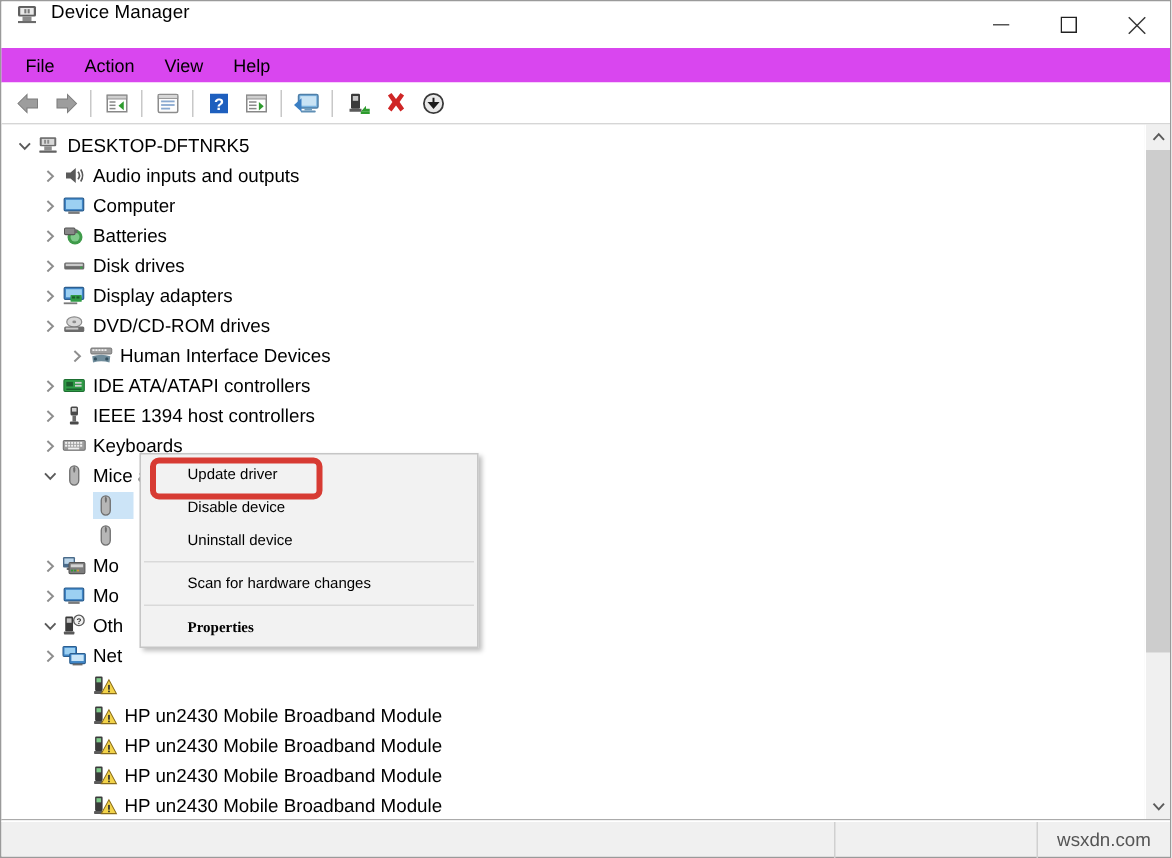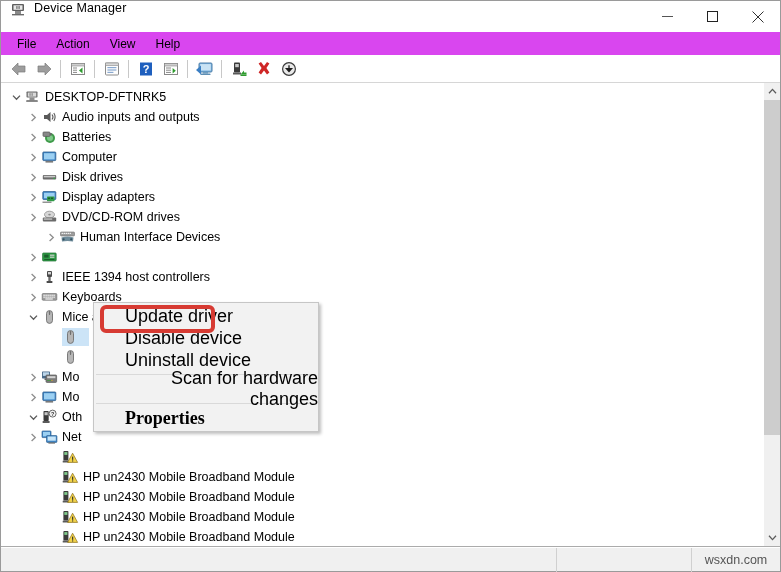--- a/index.html
+++ b/index.html
@@ -193,21 +193,21 @@
     border: 1px solid #c6c6c6;
     box-shadow: 2px 2px 3px rgba(0,0,0,0.25);
     padding: 2px 0 2px 0;
     z-index: 20;
   }
   .ctx-item {
     height: 22px;
     display: flex;
     align-items: center;
     padding-left: 31px;
-    font-size: 18px;
+    font-size: 10px;
     color: #000;
     cursor: default;
   }
   .ctx-item.bold { font-weight: bold; font-family: Liberation Serif, serif; }
   .ctx-sep {
     height: 1px;
     background: #d9d9d9;
     margin: 3px 2px 3px 2px;
   }
   #redbox {
@@ -402,43 +402,43 @@
       </div>
 
       <div class="row" style="padding-left:23px">
         <span class="twisty">
           <svg width="9" height="9" viewBox="0 0 9 9">
               <path d="M2.6 1 L6.3 4.5 L2.6 8" fill="none" stroke="#8e8e8e" stroke-width="1.3"></path>
             </svg>
         </span>
         <span class="dev-icon">
           <svg width="17" height="16" viewBox="0 0 17 16">
+            <rect x="1.8" y="3" width="13" height="8.6" rx="0.8" fill="#3f85c6" stroke="#2c5e8e" stroke-width="0.8"></rect>
+            <rect x="3" y="4.2" width="10.6" height="6.2" fill="#9cd0f2"></rect>
+            <rect x="4.5" y="12" width="7.6" height="1.6" fill="#7a7a7a"></rect>
+          </svg>
+        </span>
+        <span class="row-label">Computer</span>
+      </div>
+
+      <div class="row" style="padding-left:23px">
+        <span class="twisty">
+          <svg width="9" height="9" viewBox="0 0 9 9">
+              <path d="M2.6 1 L6.3 4.5 L2.6 8" fill="none" stroke="#8e8e8e" stroke-width="1.3"></path>
+            </svg>
+        </span>
+        <span class="dev-icon">
+          <svg width="17" height="16" viewBox="0 0 17 16">
             <circle cx="9" cy="9" r="5" fill="#3f9b4a"></circle>
             <circle cx="9" cy="9" r="3" fill="#7fc98a"></circle>
             <rect x="2" y="3" width="7" height="4.4" rx="0.8" fill="#888" stroke="#555" stroke-width="0.7"></rect>
             <rect x="9" y="4" width="1.6" height="2.4" fill="#666"></rect>
           </svg>
         </span>
         <span class="row-label">Batteries</span>
-      </div>
-
-      <div class="row" style="padding-left:23px">
-        <span class="twisty">
-          <svg width="9" height="9" viewBox="0 0 9 9">
-              <path d="M2.6 1 L6.3 4.5 L2.6 8" fill="none" stroke="#8e8e8e" stroke-width="1.3"></path>
-            </svg>
-        </span>
-        <span class="dev-icon">
-          <svg width="17" height="16" viewBox="0 0 17 16">
-            <rect x="1.8" y="3" width="13" height="8.6" rx="0.8" fill="#3f85c6" stroke="#2c5e8e" stroke-width="0.8"></rect>
-            <rect x="3" y="4.2" width="10.6" height="6.2" fill="#9cd0f2"></rect>
-            <rect x="4.5" y="12" width="7.6" height="1.6" fill="#7a7a7a"></rect>
-          </svg>
-        </span>
-        <span class="row-label">Computer</span>
       </div>
 
       <div class="row" style="padding-left:23px">
         <span class="twisty">
           <svg width="9" height="9" viewBox="0 0 9 9">
               <path d="M2.6 1 L6.3 4.5 L2.6 8" fill="none" stroke="#8e8e8e" stroke-width="1.3"></path>
             </svg>
         </span>
         <span class="dev-icon">
           <svg width="17" height="16" viewBox="0 0 17 16">
@@ -516,20 +516,21 @@
         </span>
         <span class="dev-icon">
           <svg width="17" height="16" viewBox="0 0 17 16">
             <rect x="1.6" y="4" width="13.6" height="8" rx="0.8" fill="#2f9b46" stroke="#1d6e31" stroke-width="0.7"></rect>
             <rect x="3.2" y="5.6" width="4.4" height="3" fill="#1b5e2c"></rect>
             <rect x="9" y="5.6" width="4.4" height="1.2" fill="#cfcfcf"></rect>
             <rect x="9" y="7.6" width="4.4" height="1.2" fill="#cfcfcf"></rect>
             <rect x="3.2" y="10" width="10.2" height="1" fill="#1b5e2c"></rect>
           </svg>
         </span>
+        <span class="row-label">IDE ATA/ATAPI controllers</span>
       </div>
 
       <div class="row" style="padding-left:23px">
         <span class="twisty">
           <svg width="9" height="9" viewBox="0 0 9 9">
               <path d="M2.6 1 L6.3 4.5 L2.6 8" fill="none" stroke="#8e8e8e" stroke-width="1.3"></path>
             </svg>
         </span>
         <span class="dev-icon">
           <svg width="17" height="16" viewBox="0 0 17 16">

